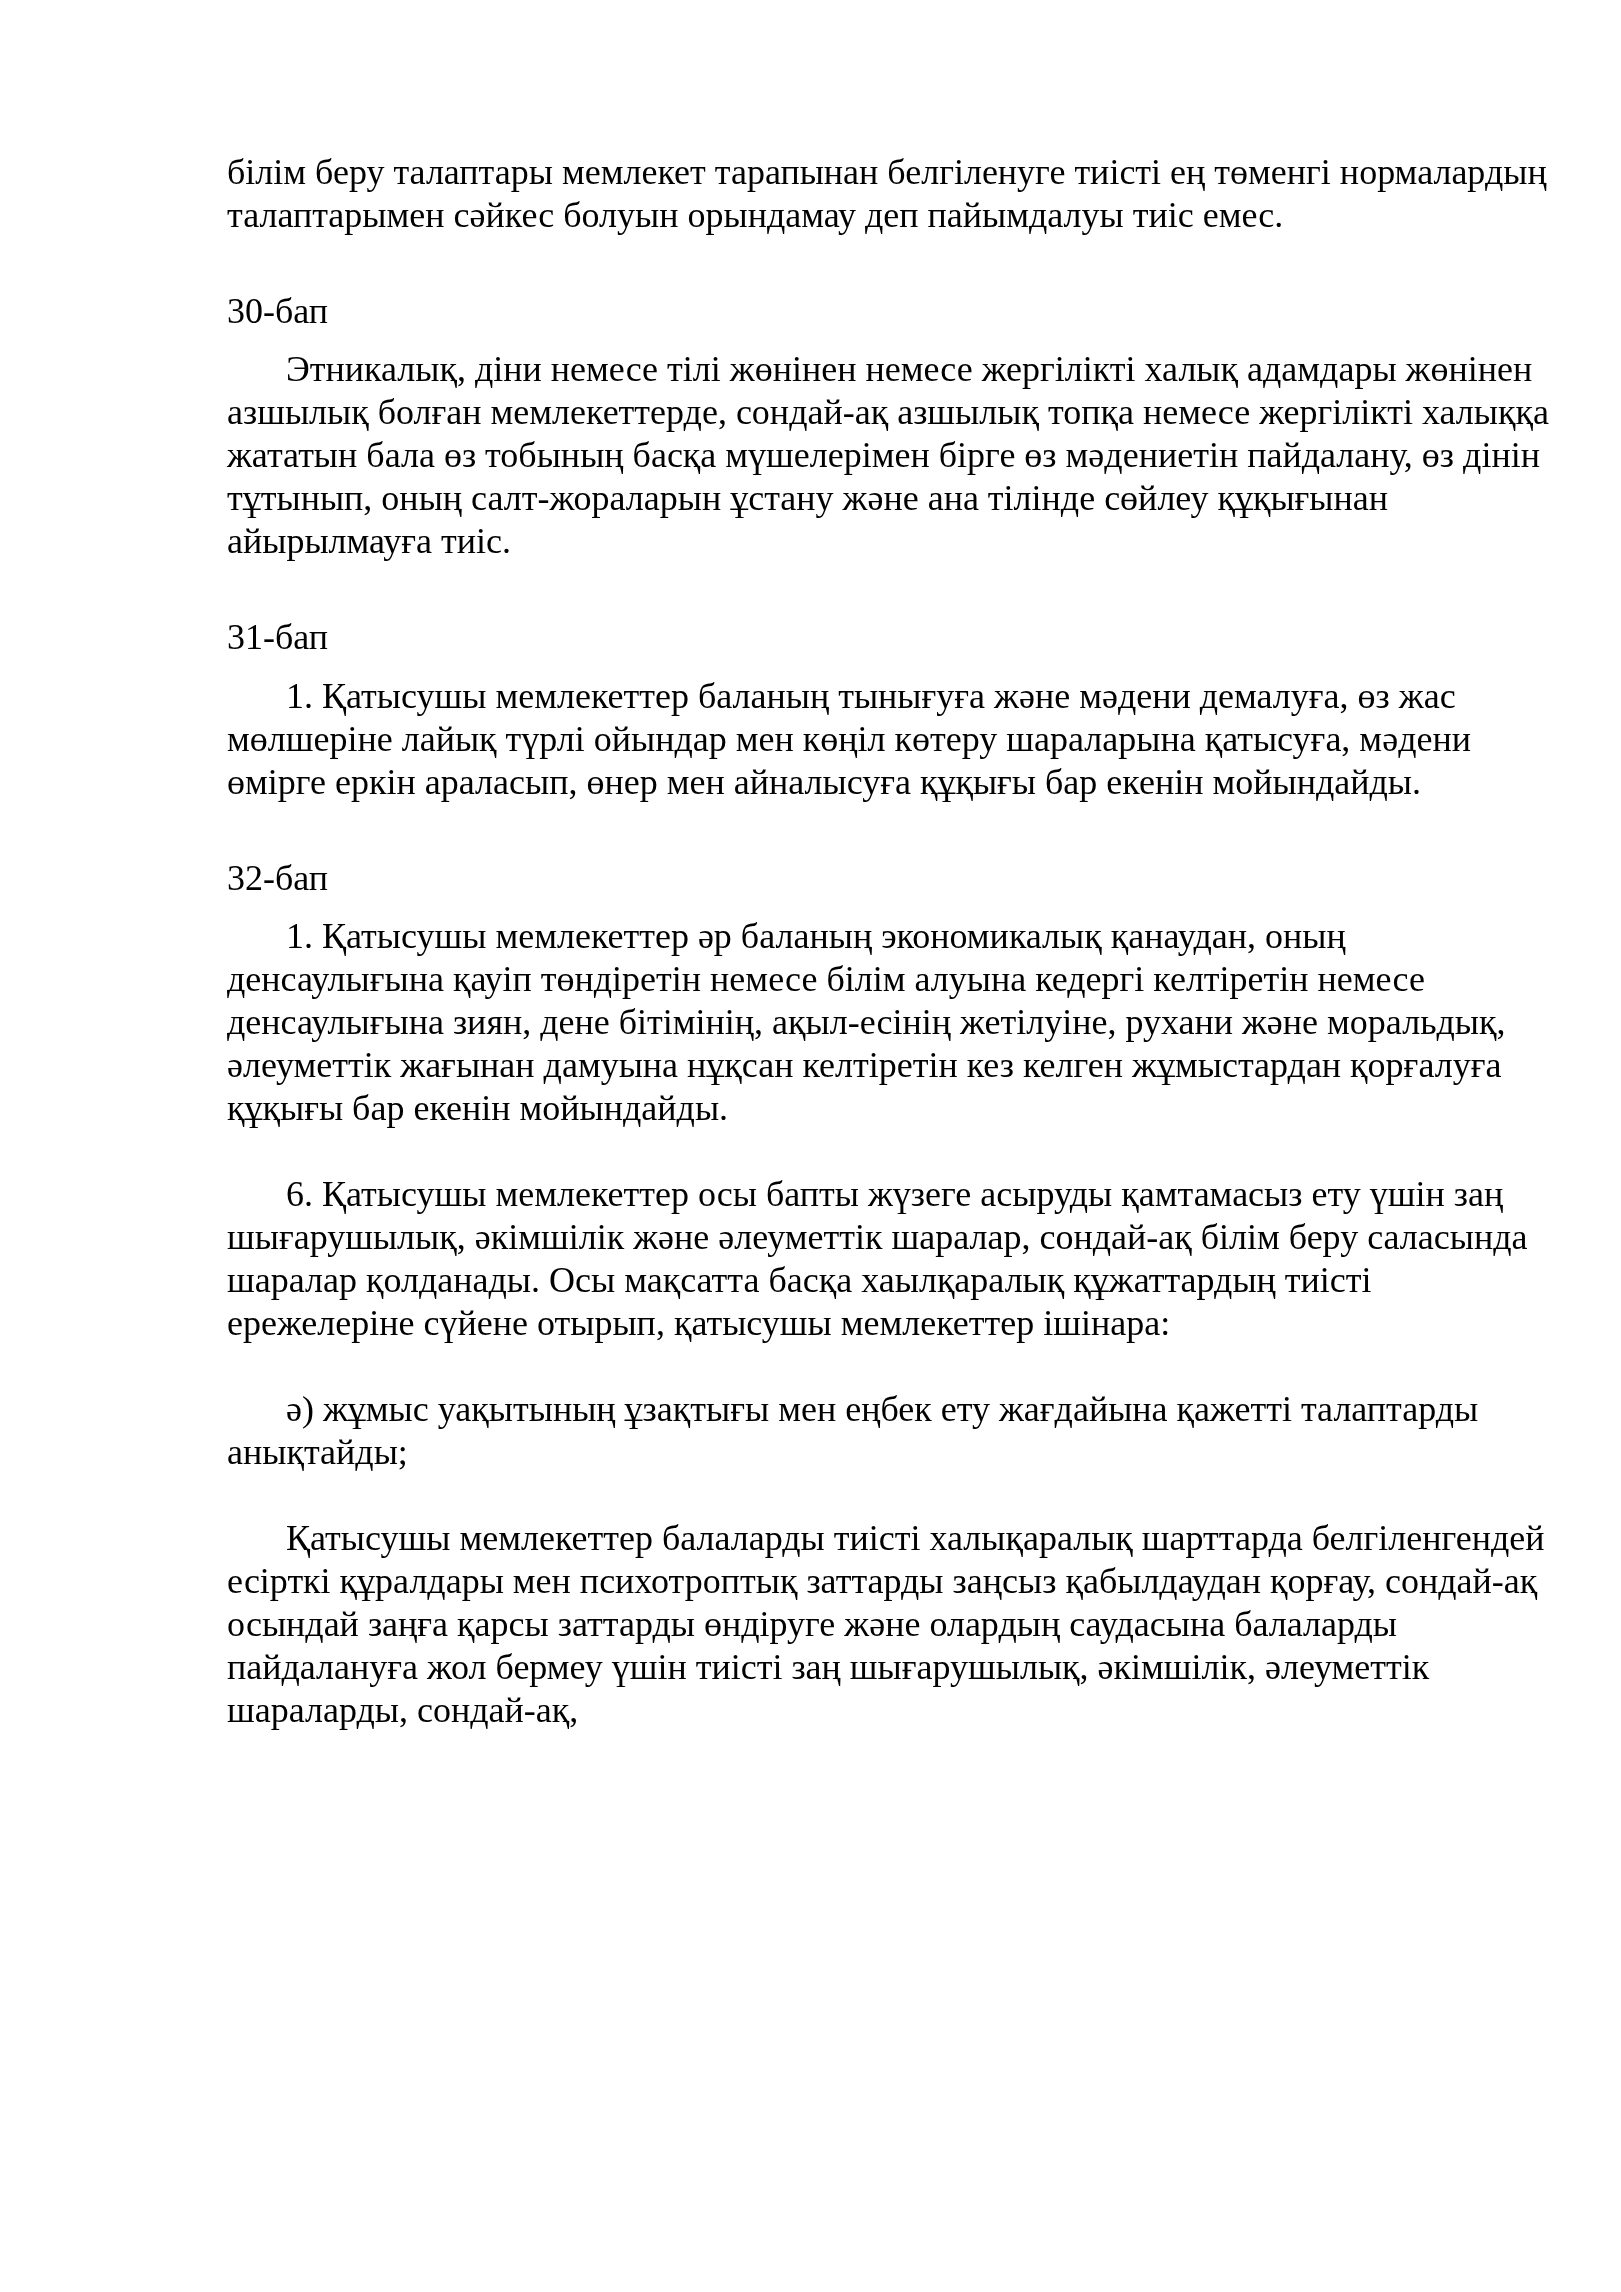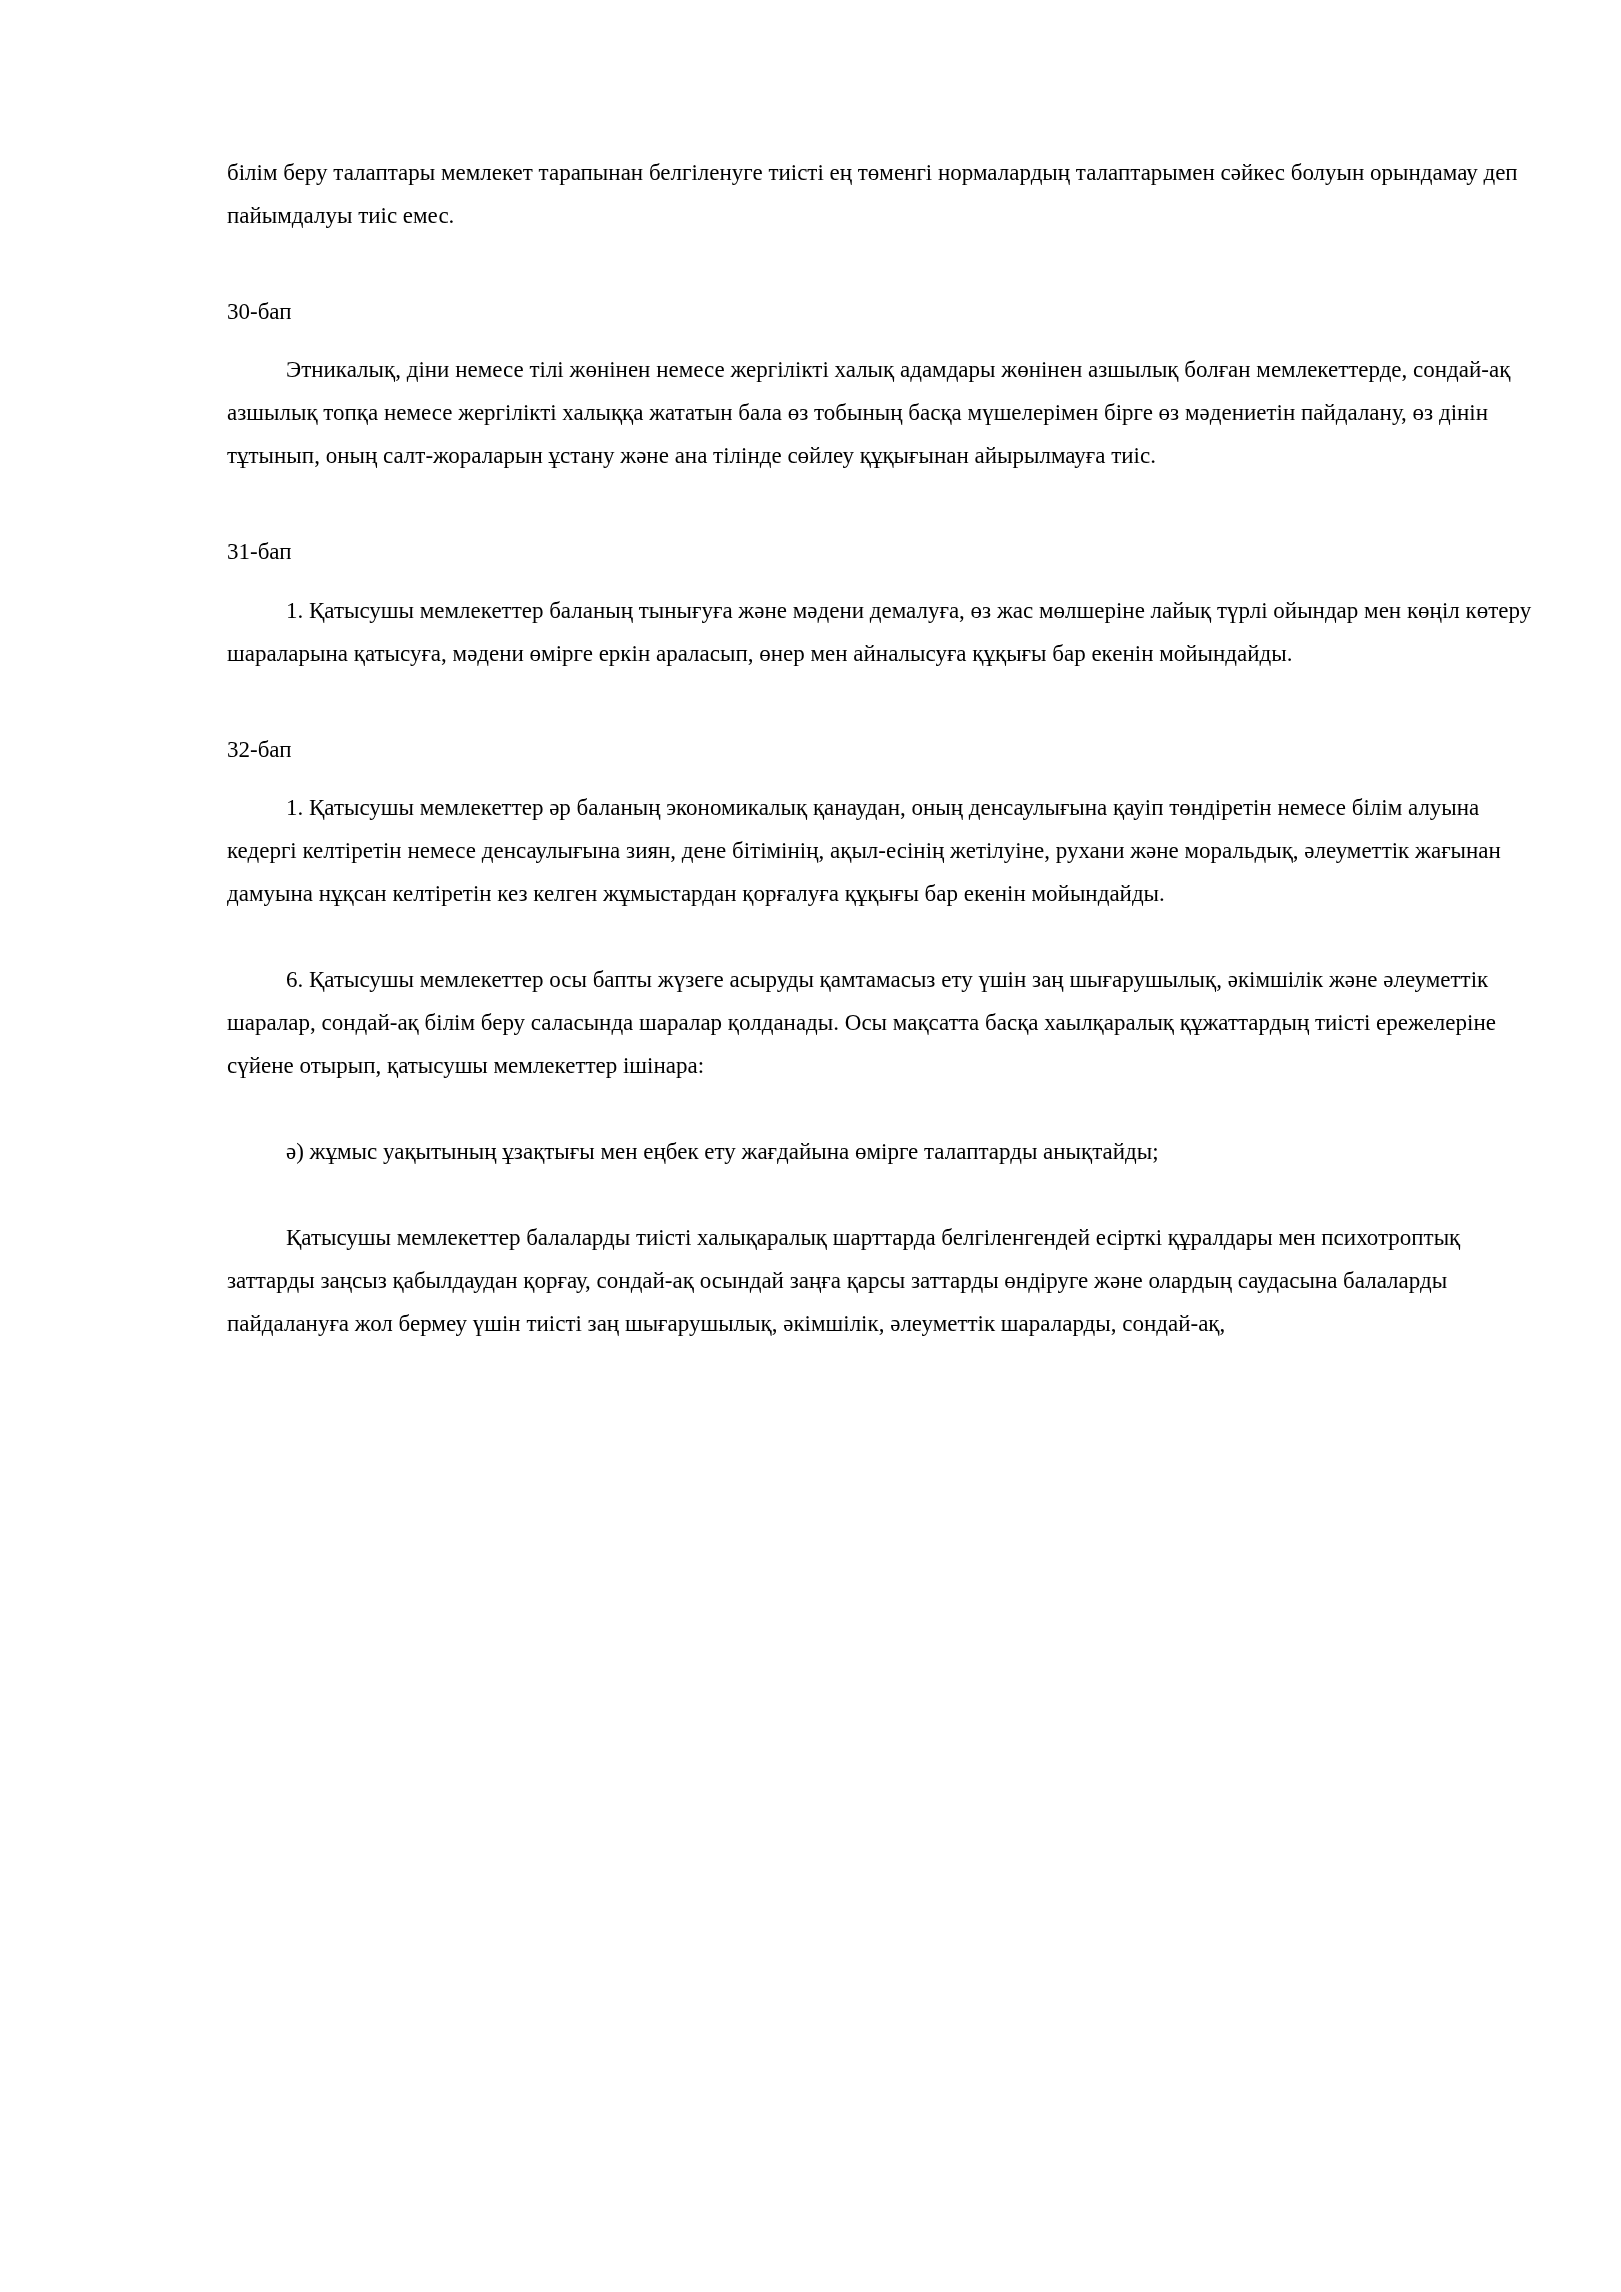--- a/index.html
+++ b/index.html
@@ -14,21 +14,21 @@
   }
   .page {
     box-sizing: border-box;
     width: 1621px;
     height: 2293px;
     padding: 151px 71px 98px 227px;
     overflow: hidden;
     background: #ffffff;
     color: #000000;
     font-family: "Liberation Serif", "DejaVu Serif", serif;
-    font-size: 23px;
+    font-size: 36px;
     line-height: 43px;
     text-align: left;
   }
   .page p {
     margin: 0 0 43px 0;
   }
   .page p.indent {
     text-indent: 59px;
   }
   .page p.article-heading {
@@ -41,16 +41,16 @@
 
 <main class="page" id="doc">
     <p class="">білім беру талаптары мемлекет тарапынан белгіленуге тиісті ең төменгі нормалардың талаптарымен сәйкес болуын орындамау деп пайымдалуы тиіс емес.</p>
     <p class="article-heading">30-бап</p>
     <p class=" indent">Этникалық, діни немесе тілі жөнінен немесе жергілікті халық адамдары жөнінен азшылық болған мемлекеттерде, сондай-ақ азшылық топқа немесе жергілікті халыққа жататын бала өз тобының басқа мүшелерімен бірге өз мәдениетін пайдалану, өз дінін тұтынып, оның салт-жораларын ұстану және ана тілінде сөйлеу құқығынан айырылмауға тиіс.</p>
     <p class="article-heading">31-бап</p>
     <p class=" indent">1. Қатысушы мемлекеттер баланың тынығуға және мәдени демалуға, өз жас мөлшеріне лайық түрлі ойындар мен көңіл көтеру шараларына қатысуға, мәдени өмірге еркін араласып, өнер мен айналысуға құқығы бар екенін мойындайды.</p>
     <p class="article-heading">32-бап</p>
     <p class=" indent">1. Қатысушы мемлекеттер әр баланың экономикалық қанаудан, оның денсаулығына қауіп төндіретін немесе білім алуына кедергі келтіретін немесе денсаулығына зиян, дене бітімінің, ақыл-есінің жетілуіне, рухани және моральдық, әлеуметтік жағынан дамуына нұқсан келтіретін кез келген жұмыстардан қорғалуға құқығы бар екенін мойындайды.</p>
     <p class=" indent">6. Қатысушы мемлекеттер осы бапты жүзеге асыруды қамтамасыз ету үшін заң шығарушылық, әкімшілік және әлеуметтік шаралар, сондай-ақ білім беру саласында шаралар қолданады. Осы мақсатта басқа хаылқаралық құжаттардың тиісті ережелеріне сүйене отырып, қатысушы мемлекеттер ішінара:</p>
-    <p class=" indent">ә) жұмыс уақытының ұзақтығы мен еңбек ету жағдайына өмірге талаптарды анықтайды;</p>
+    <p class=" indent">ә) жұмыс уақытының ұзақтығы мен еңбек ету жағдайына қажетті талаптарды анықтайды;</p>
     <p class=" indent">Қатысушы мемлекеттер балаларды тиісті халықаралық шарттарда белгіленгендей есірткі құралдары мен психотроптық заттарды заңсыз қабылдаудан қорғау, сондай-ақ осындай заңға қарсы заттарды өндіруге және олардың саудасына балаларды пайдалануға жол бермеу үшін тиісті заң шығарушылық, әкімшілік, әлеуметтік шараларды, сондай-ақ,</p>
   </main>
 
 
 </body></html>

